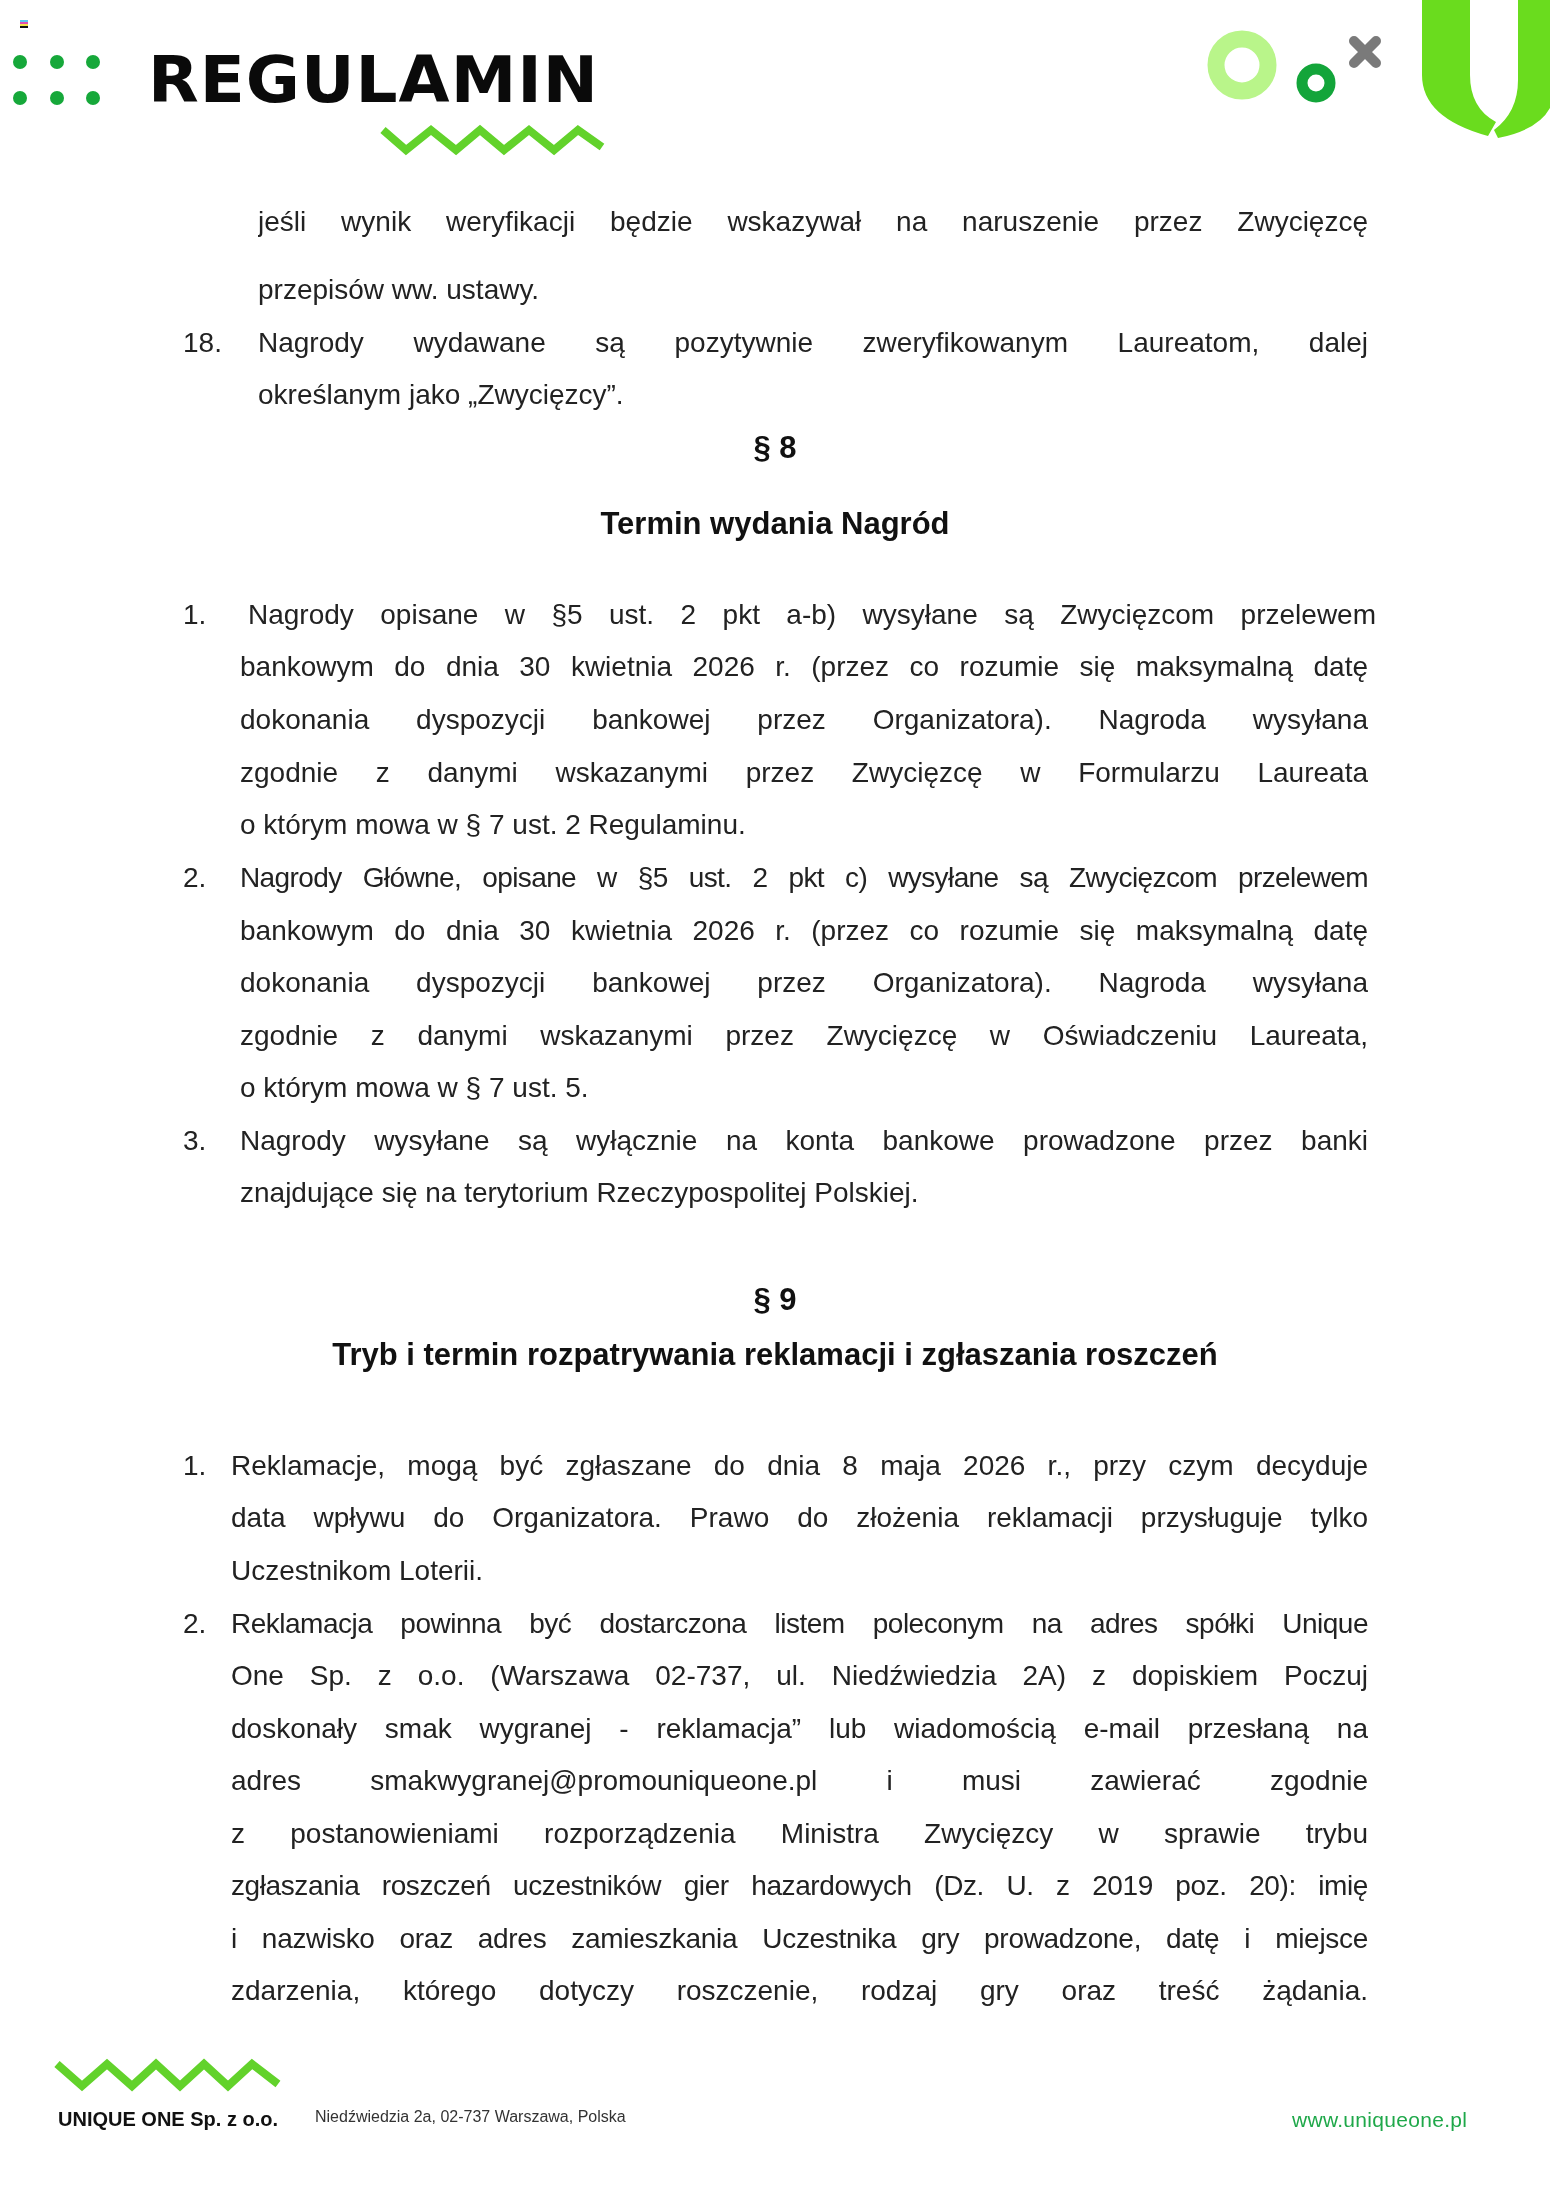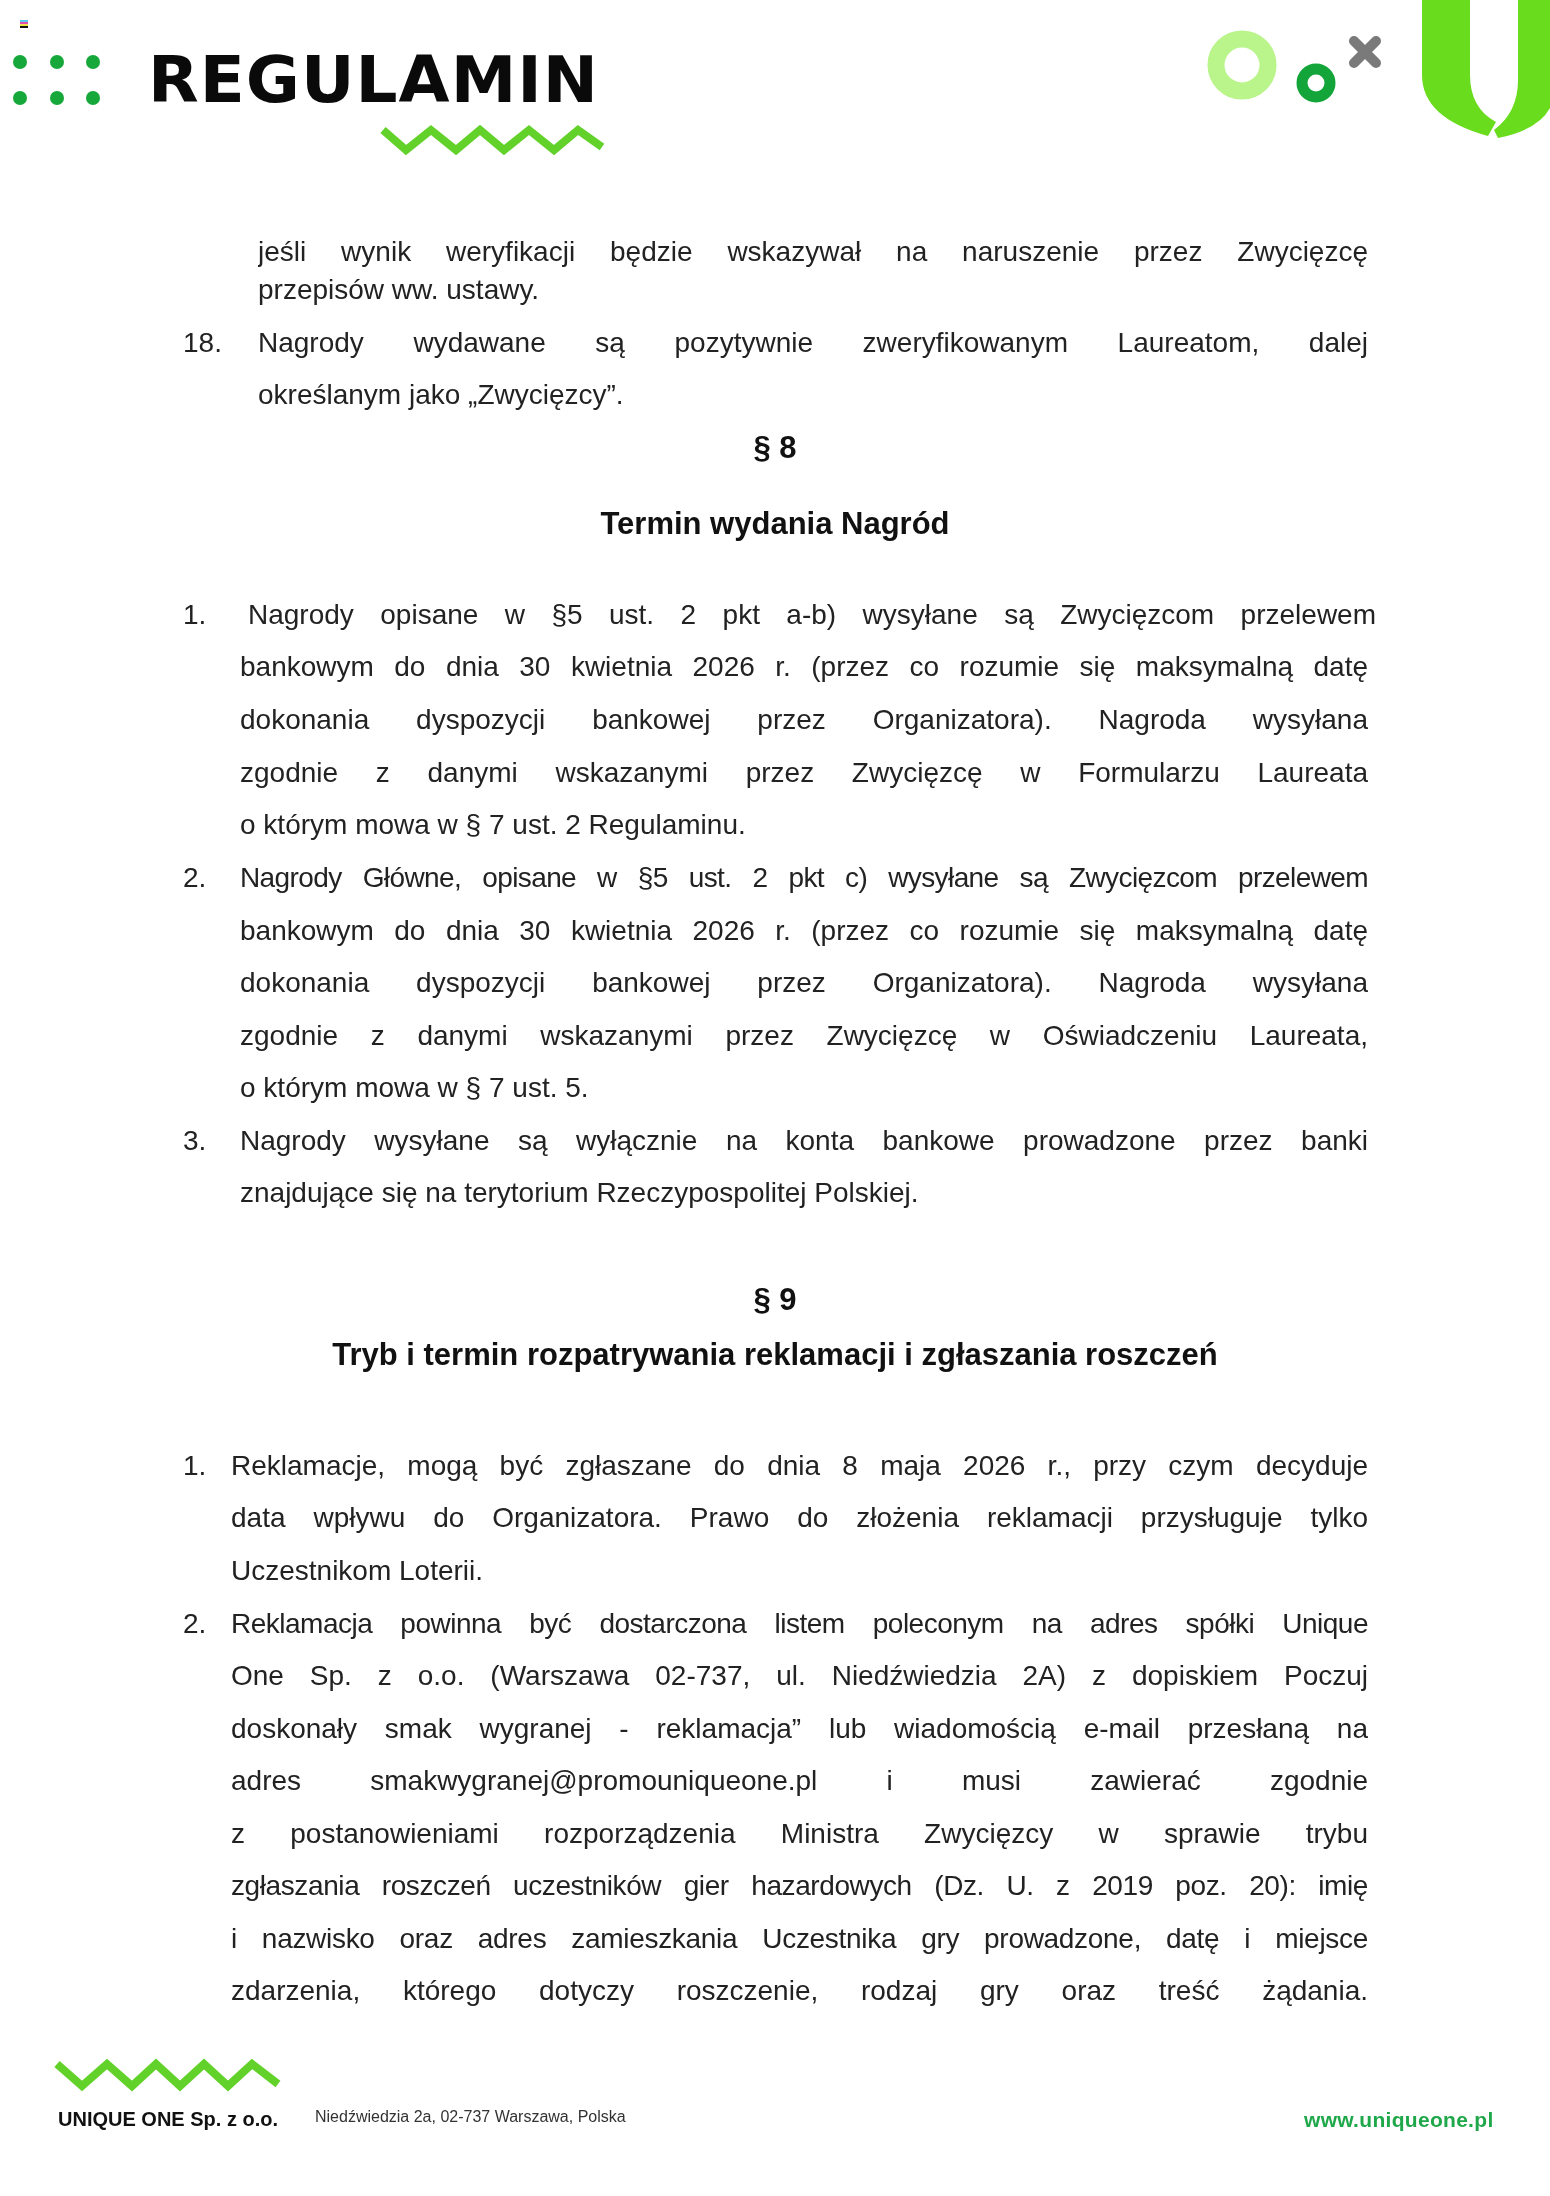--- a/index.html
+++ b/index.html
@@ -13,21 +13,21 @@
            font-weight: bold; font-size: 64px; letter-spacing: 1px; color: #0a0a0a; line-height: 80px;
            transform: scaleX(1.03); transform-origin: left center; }
   .line { position: absolute; height: 52px; line-height: 52px; font-size: 28px; color: #222;
           white-space: nowrap; font-family: "Liberation Sans", sans-serif; }
   .line.j { text-align: justify; text-align-last: justify; white-space: normal; overflow: hidden; }
   .num { position: absolute; height: 52px; line-height: 52px; font-size: 28px; color: #222; left: 183px; }
   .sec { position: absolute; left: 0; width: 1550px; text-align: center; font-weight: bold;
          font-size: 31px; color: #111; font-family: "Liberation Sans", sans-serif; }
   .footer-company { position: absolute; left: 58px; top: 2108px; font-size: 20px; font-weight: bold; color: #111; }
   .footer-address { position: absolute; left: 315px; top: 2108px; font-size: 16px; color: #333; }
-  .footer-url { position: absolute; left: 1292px; top: 2108px; font-size: 21px; font-weight: bold; color: #1fa84a; letter-spacing: 0.3px; margin-left: 12px; }
+  .footer-url { position: absolute; left: 1292px; top: 2108px; font-size: 21px; font-weight: normal; color: #1fa84a; letter-spacing: 0.3px; }
 </style>
 </head>
 <body>
 
 <div class="cmyk">
   <span style="background:#5bc8f0"></span>
     <span style="background:#e04fb0"></span>
     <span style="background:#f3e34a"></span>
     <span style="background:#111"></span>
 </div>
@@ -58,21 +58,21 @@
 <svg class="abs" style="left:1346px;top:33px" width="40" height="40">
   <path d="M8,8 L30,30 M30,8 L8,30" stroke="#7a7a7a" stroke-width="10" stroke-linecap="round"></path>
 </svg>
 
 <svg class="abs" style="left:1418px;top:0px" width="132" height="142">
   <path d="M4,0 L52,0 L52,75 Q52,108 78,122 L70,136 Q4,118 4,75 Z" fill="#6adc1e"></path>
   <path d="M100,0 L132,0 L132,108 Q120,130 80,138 L76,130 Q100,112 100,80 Z" fill="#6adc1e"></path>
 </svg>
 
 <div>
-  <div class="line j" style="left:258px;top:226px;width:1110px">jeśli wynik weryfikacji będzie wskazywał na naruszenie przez Zwycięzcę</div>
+  <div class="line j" style="left:258px;top:196px;width:1110px">jeśli wynik weryfikacji będzie wskazywał na naruszenie przez Zwycięzcę</div>
   <div class="line" style="left:258px;top:264px">przepisów ww. ustawy.</div>
 </div>
 
 <div>
   <div class="num" style="top:317px">18.</div>
   <div class="line j" style="left:258px;top:317px;width:1110px">Nagrody wydawane są pozytywnie zweryfikowanym Laureatom, dalej</div>
   <div class="line" style="left:258px;top:369px">określanym jako „Zwycięzcy”.</div>
 </div>
 
 <div class="sec" style="top:430px">§ 8</div>

